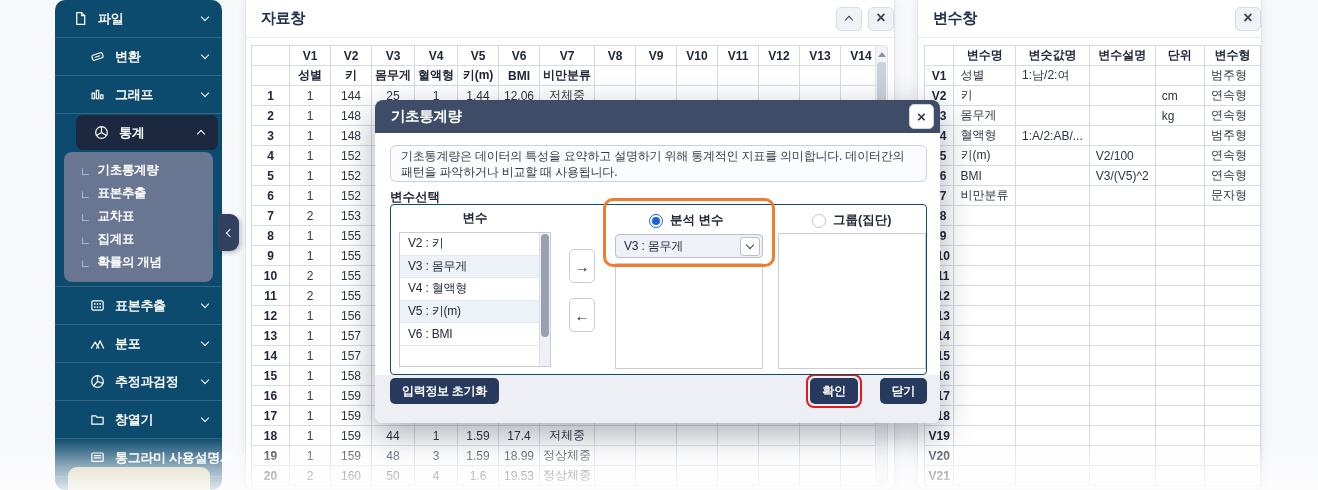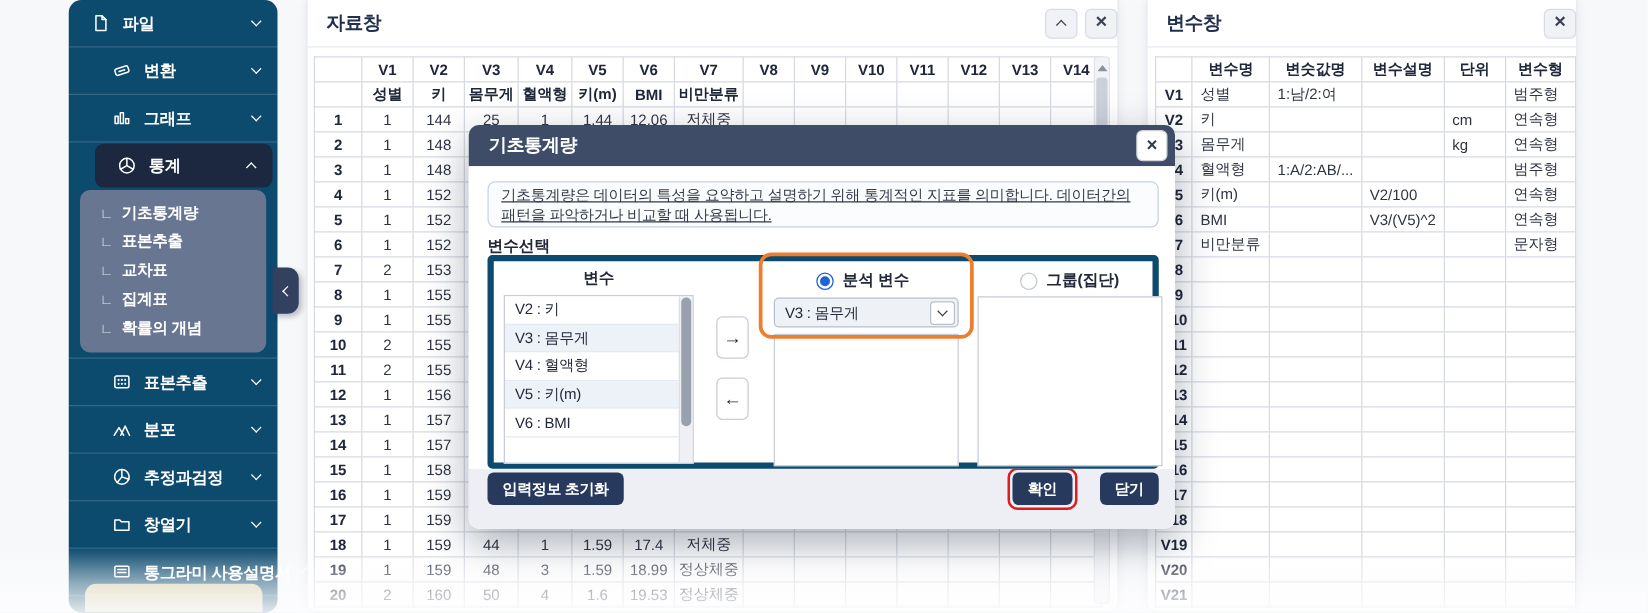--- a/index.html
+++ b/index.html
@@ -101,26 +101,26 @@
   .modal-x{
     width:25px;height:25px;background:#fff;border:1px solid #cfd3db;border-radius:5px;
     display:flex;align-items:center;justify-content:center;cursor:pointer;
     font-size:15px;font-weight:bold;color:#333a48;line-height:1;padding:0;
   }
   .modal-body{position:relative;height:242px;background:#fff;}
   .desc-box{
     position:absolute;left:15px;top:12px;width:537px;height:37px;
     border:1px solid #c6d1e8;border-radius:6px;background:#fbfcfe;
     font-size:12px;line-height:16px;color:#333947;padding:3px 10px;
-    display:flex;align-items:center;letter-spacing:-0.2px;text-decoration:underline;
+    display:flex;align-items:center;letter-spacing:-0.2px;
   }
   .section-label{position:absolute;left:15px;top:56px;font-size:12.5px;font-weight:bold;color:#222838;}
   .select-box{
     position:absolute;left:15px;top:71px;width:537px;height:171px;
-    border:5px solid #0c4a6e;border-radius:4px;background:#fff;
+    border:1px solid #0c4a6e;border-radius:4px;background:#fff;
   }
   .col-title{position:absolute;left:8px;top:5px;width:152px;text-align:center;font-size:12.5px;font-weight:bold;color:#222838;}
   .list-box{
     position:absolute;left:8px;top:27px;width:152px;height:135px;
     border:1px solid #c8ccd6;background:#fff;overflow:hidden;
   }
   .list-items{position:absolute;left:0;top:0;right:11px;bottom:0;}
   .list-item{
     height:22.5px;display:flex;align-items:center;padding:0 8px;
     font-size:12px;color:#23293a;border-bottom:1px solid #e4e8ef;background:#fff;letter-spacing:-0.2px;

